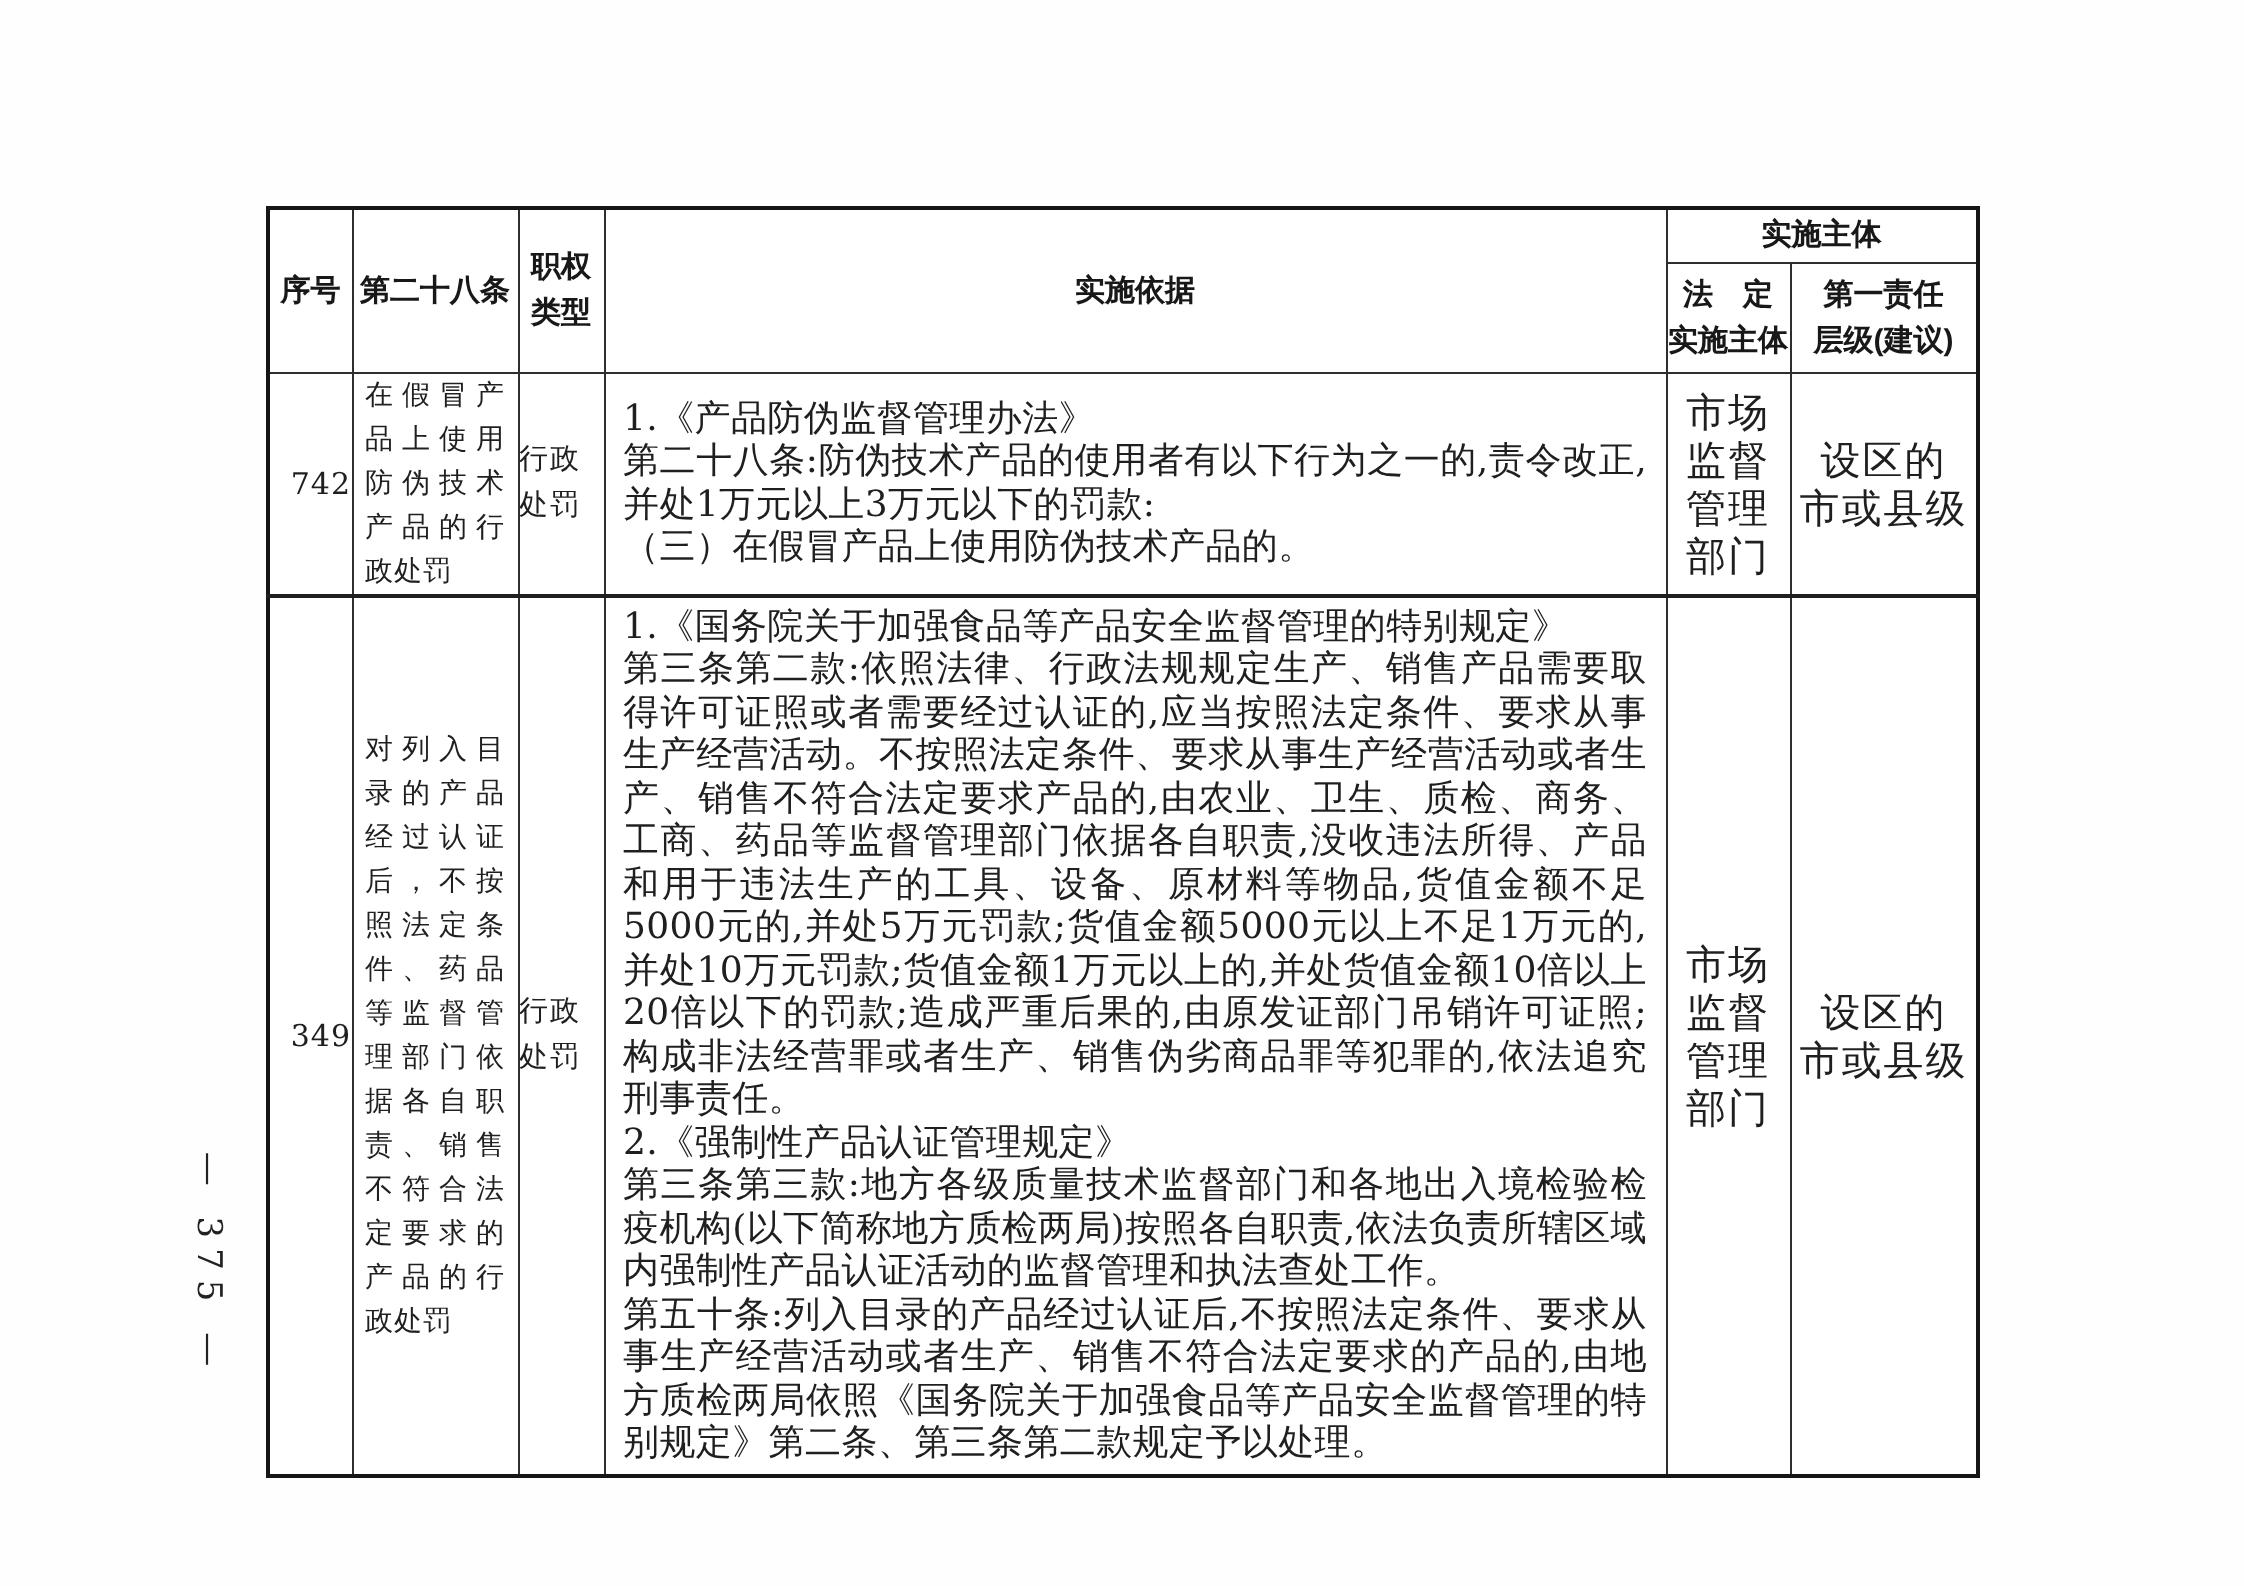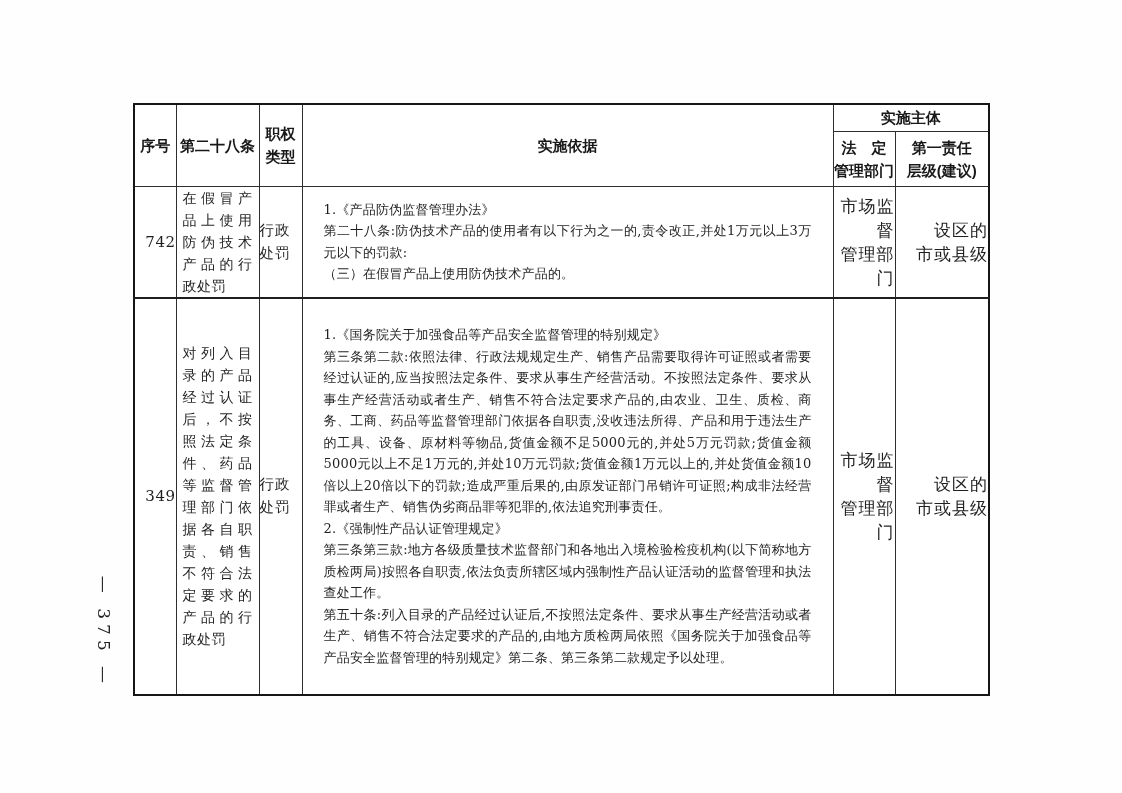--- a/index.html
+++ b/index.html
@@ -82,30 +82,30 @@
   }
   td.type {
     vertical-align: middle;
     font-size: 14.5px;
     line-height: 23px;
     letter-spacing: 1px;
   }
   td.basis {
     text-align: justify;
     vertical-align: middle;
-    font-size: 13px;
+    font-size: 18px;
     line-height: 21.5px;
-    padding: 4px 21px;
+    padding: 4px 9px;
     white-space: pre-line;
     letter-spacing: 0.2px;
   }
   td.subject, td.level {
-    text-align: right;
+    text-align: center;
     vertical-align: middle;
-    font-size: 17px;
+    font-size: 20px;
     line-height: 24px;
     letter-spacing: 1px;
   }
 </style>
 </head>
 <body>
 
 <div class="page">
 
   <div class="page-number">— 375 —</div>
@@ -123,21 +123,21 @@
       <tr class="h1">
         <th rowspan="2">序号</th>
         <th rowspan="2">第二十八条</th>
         <th rowspan="2" class="pre">职权
 类型</th>
         <th rowspan="2">实施依据</th>
         <th colspan="2">实施主体</th>
       </tr>
       <tr class="h2">
         <th class="pre">法　定
-管理部门</th>
+实施主体</th>
         <th class="pre">第一责任
 层级(建议)</th>
       </tr>
     </thead>
     <tbody>
       <tr class="row-742">
         <td class="seq">742</td>
         <td class="name">在假冒产品上使用防伪技术产品的行政处罚</td>
         <td class="type pre">行政
 处罚</td>

